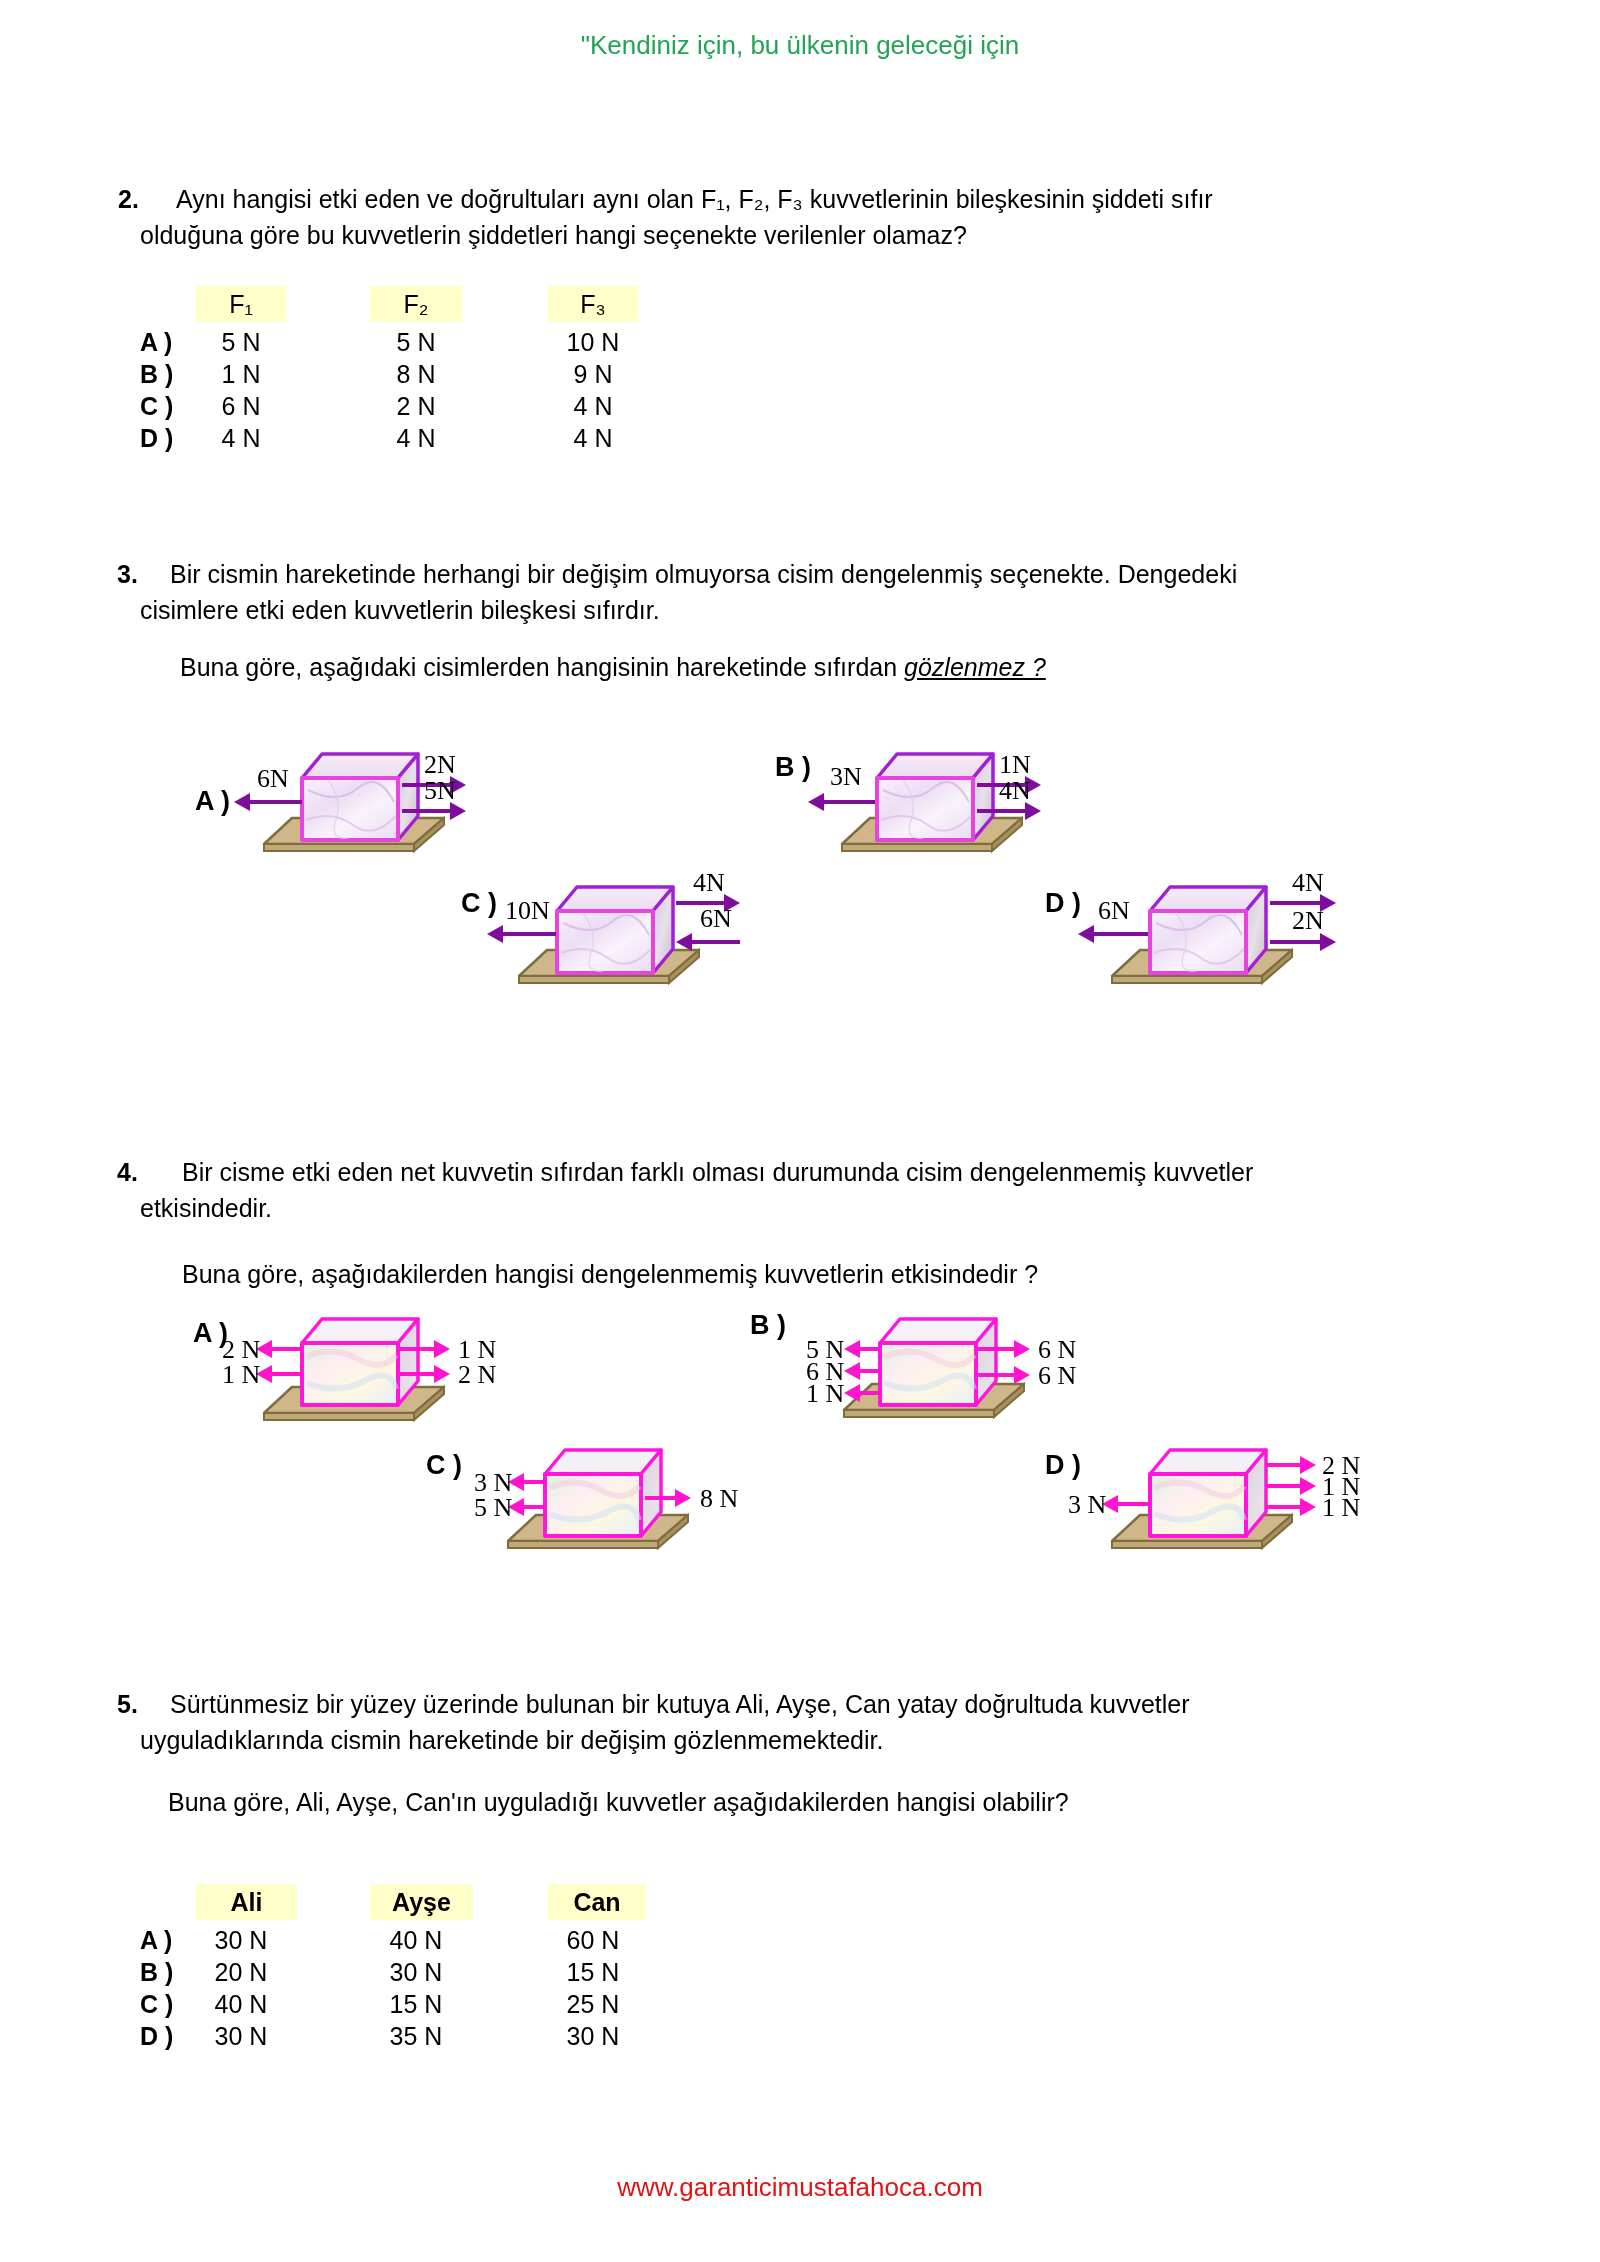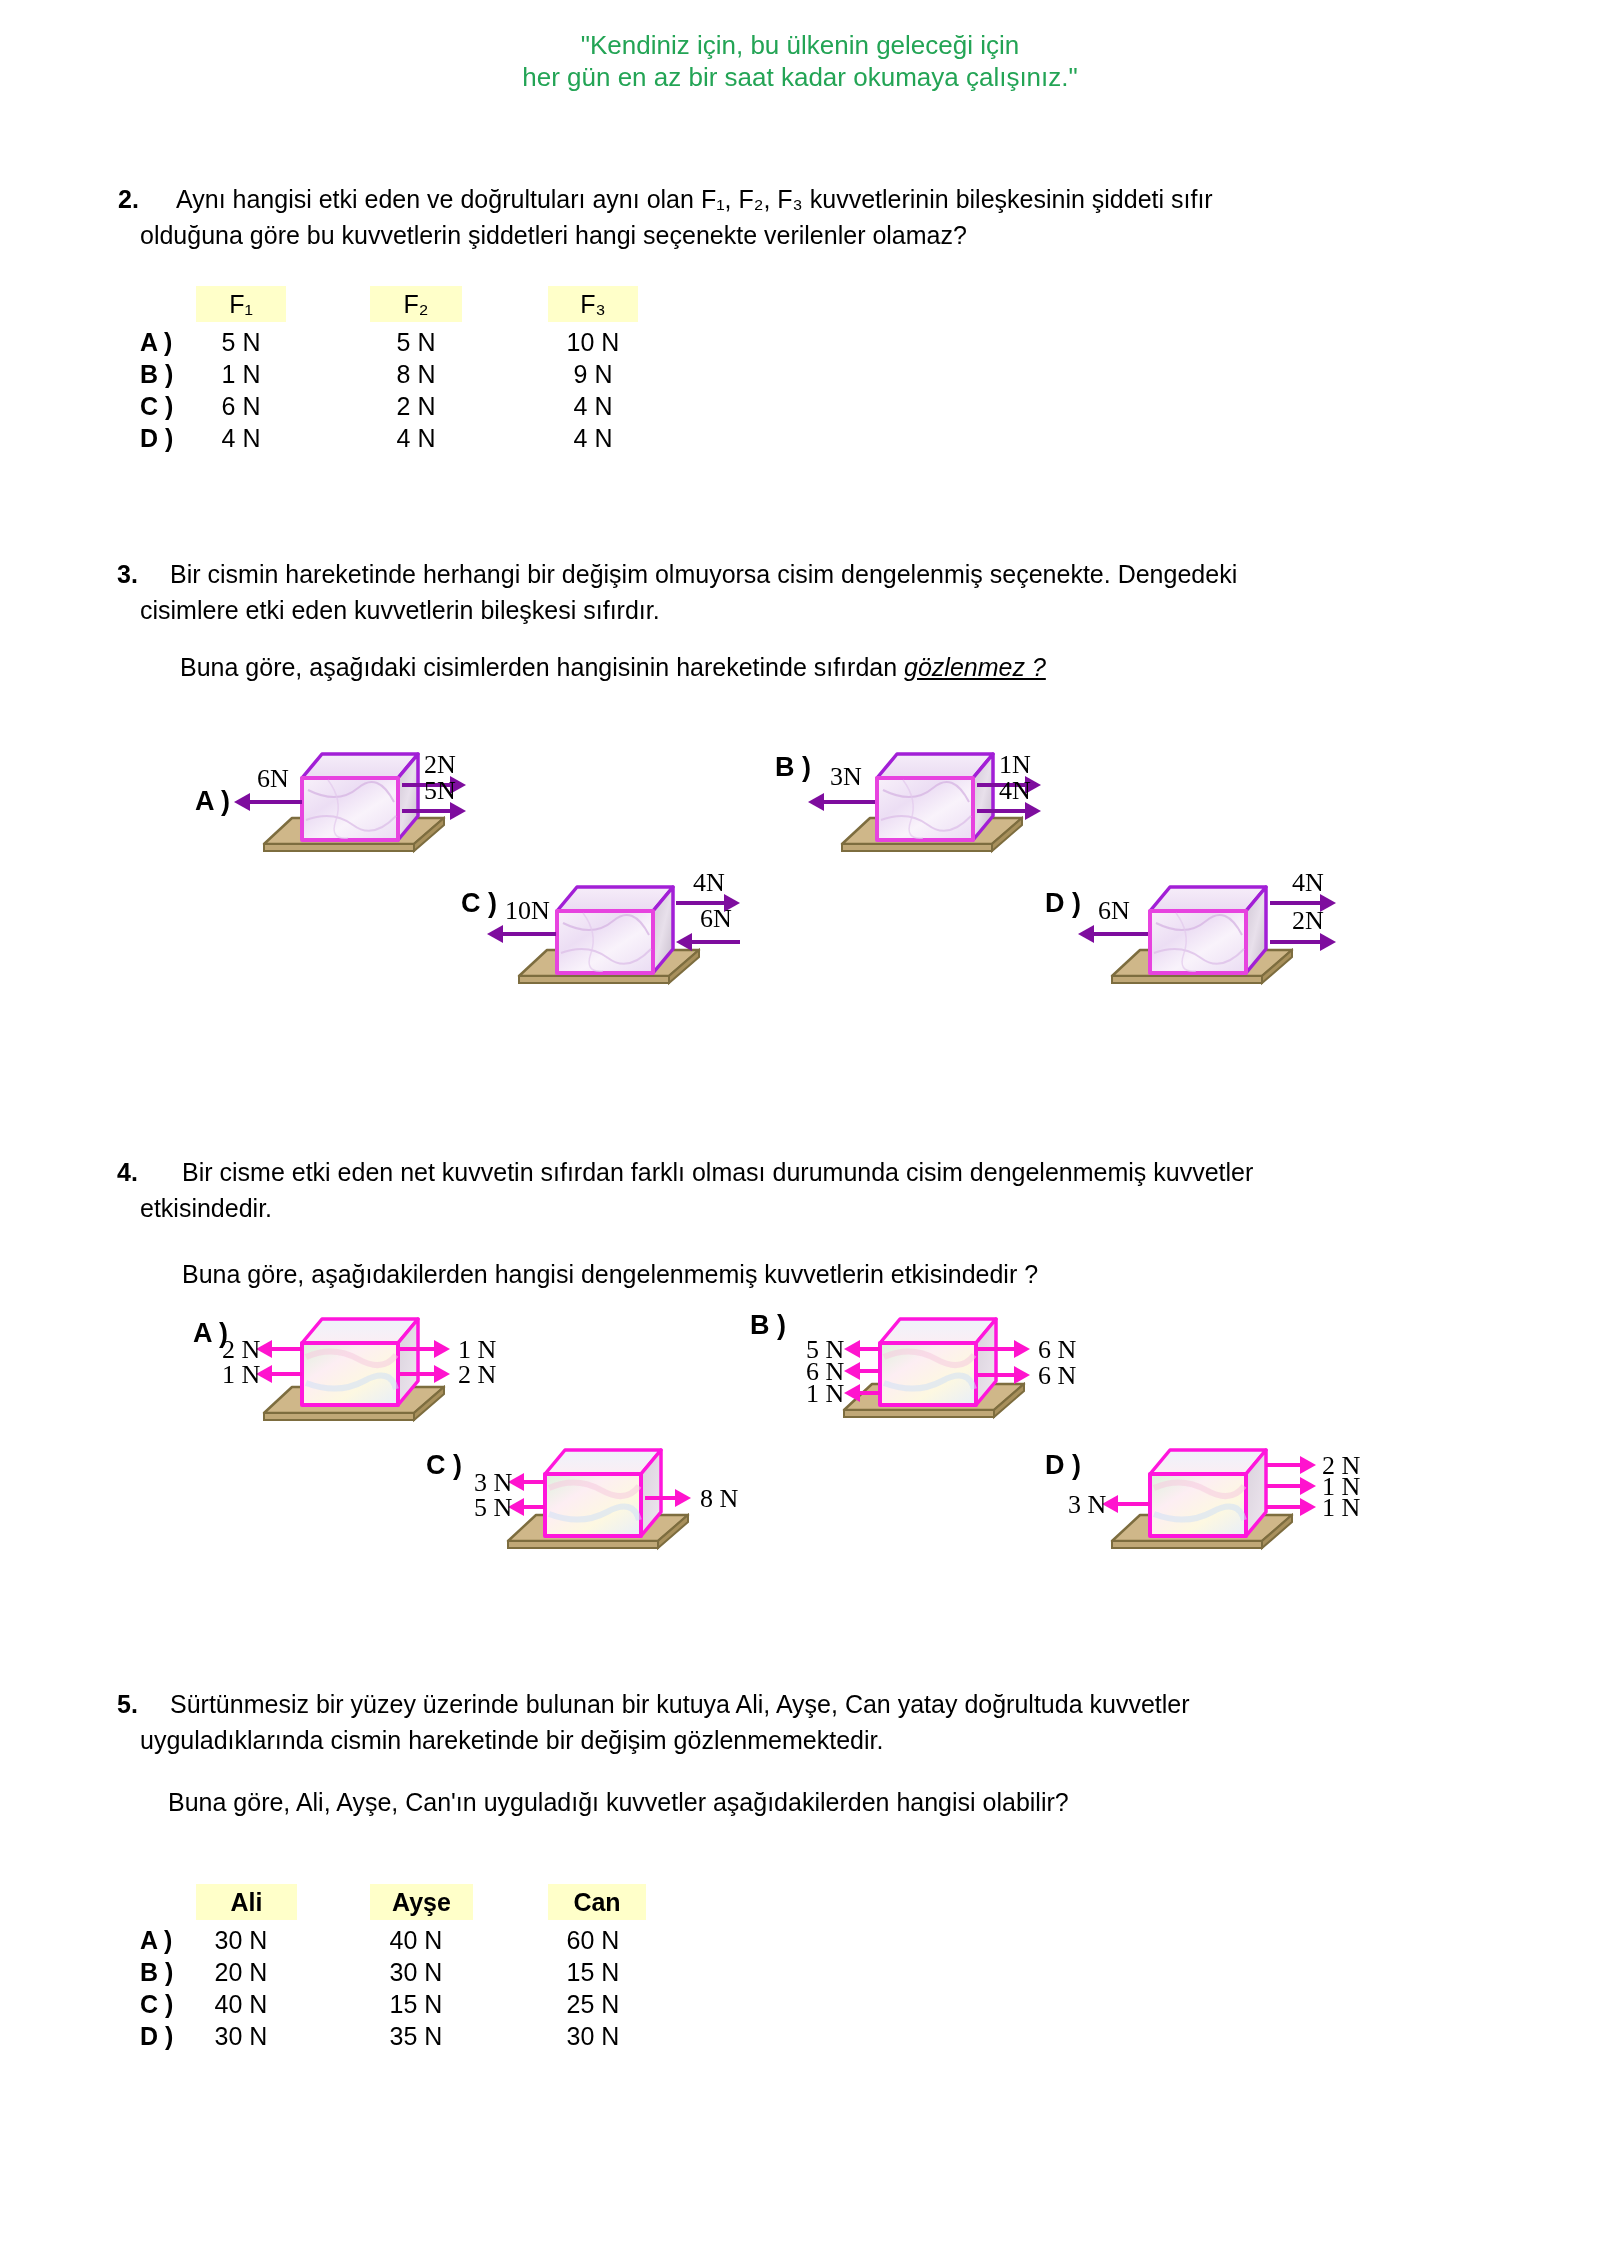--- a/index.html
+++ b/index.html
@@ -89,21 +89,20 @@
       <polygon points="30,2 182,2 152,28 2,28" fill="#CFB789" stroke="#7d6d3f" stroke-width="2.5" stroke-linejoin="round"></polygon>
       <polygon points="2,28 152,28 152,35 2,35" fill="#c0a877" stroke="#7d6d3f" stroke-width="2"></polygon>
       <polygon points="152,28 182,2 182,9 152,35" fill="#a8905c" stroke="#7d6d3f" stroke-width="2"></polygon>
     </g>
   </defs>
 </svg>
 
 <div class="page">
 
   <div class="abs center-line green" style="top:30px">"Kendiniz için, bu ülkenin geleceği için</div>
-  <div class="abs center-line green" style="top:62px">her gün en az bir saat kadar okumaya çalışınız."</div>
 
   <div>
     <span class="abs qnum" style="left:118px;top:185px">2.</span>
     <span class="abs qtext" style="left:176px;top:185px">Aynı hangisi etki eden ve doğrultuları aynı olan F₁, F₂, F₃ kuvvetlerinin bileşkesinin şiddeti sıfır</span>
     <span class="abs qtext" style="left:140px;top:221px">olduğuna göre bu kuvvetlerin şiddetleri hangi seçenekte verilenler olamaz?</span>
 
     <div class="abs hcell" style="left:196px;top:286px;width:90px">F₁</div>
     <div class="abs hcell" style="left:370px;top:286px;width:92px">F₂</div>
     <div class="abs hcell" style="left:548px;top:286px;width:90px">F₃</div>
 
@@ -386,14 +385,15 @@
     <div class="abs vcell" style="left:196px;top:1990px;width:90px">40 N</div>
     <div class="abs vcell" style="left:370px;top:1990px;width:92px">15 N</div>
     <div class="abs vcell" style="left:548px;top:1990px;width:90px">25 N</div>
 
     <span class="abs letter" style="left:140px;top:2022px">D )</span>
     <div class="abs vcell" style="left:196px;top:2022px;width:90px">30 N</div>
     <div class="abs vcell" style="left:370px;top:2022px;width:92px">35 N</div>
     <div class="abs vcell" style="left:548px;top:2022px;width:90px">30 N</div>
   </div>
 
+  <div class="abs center-line red" style="top:2172px">www.garanticimustafahoca.com</div>
 
 </div>
 
 </body></html>

